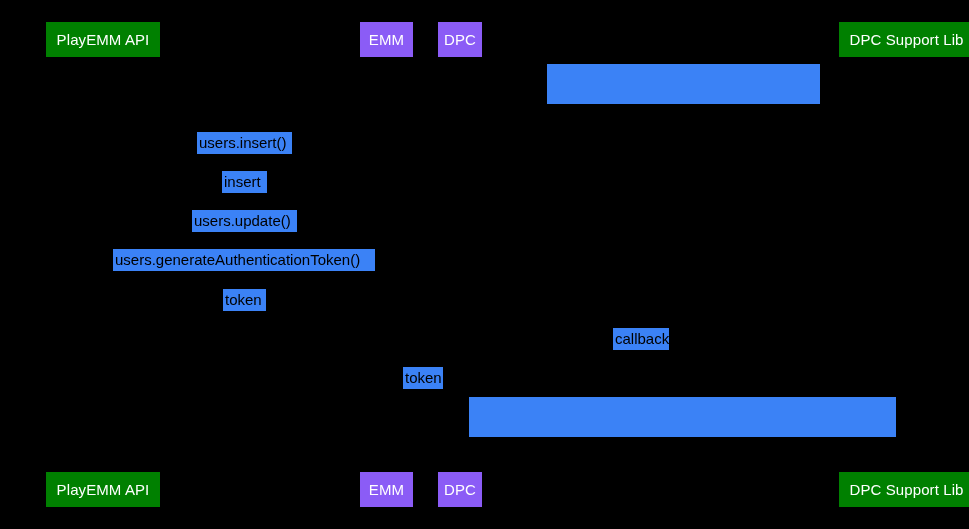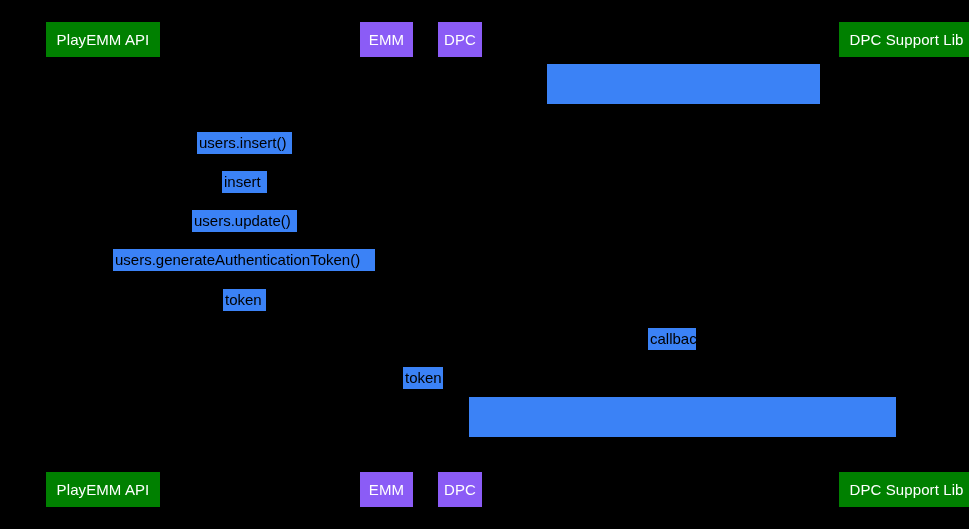--- a/index.html
+++ b/index.html
@@ -108,21 +108,21 @@
   <div class="msg-label" style="left:162px; top:132px; width:95px; height:22px;">users.insert()</div>
 
   <div class="msg-label" style="left:187px; top:171px; width:45px; height:22px;">insert</div>
 
   <div class="msg-label" style="left:78px; top:249px; width:262px; height:22px;">users.generateAuthenticationToken()</div>
 
   <div class="msg-label" style="left:157px; top:210px; width:105px; height:22px;">users.update()</div>
 
   <div class="msg-label" style="left:188px; top:289px; width:43px; height:22px;">token</div>
 
-  <div class="msg-label" style="left:613px; top:328px; width:48px; height:22px;">callback()</div>
+  <div class="msg-label" style="left:578px; top:328px; width:56px; height:22px;">callback()</div>
 
   <div class="msg-label" style="left:368px; top:367px; width:40px; height:22px;">token</div>
 
   <div class="msg-label two-line" style="left:434px; top:397px; width:427px; height:40px;">
     <div>androidForWorkAccountSupport</div>
     <div>.addAndroidForWorkAccount(token, accountAddedCallback)</div>
   </div>
 
   <div class="participant green" style="left:11px; top:472px; width:114px; height:35px;">
     <span>PlayEMM API</span>

